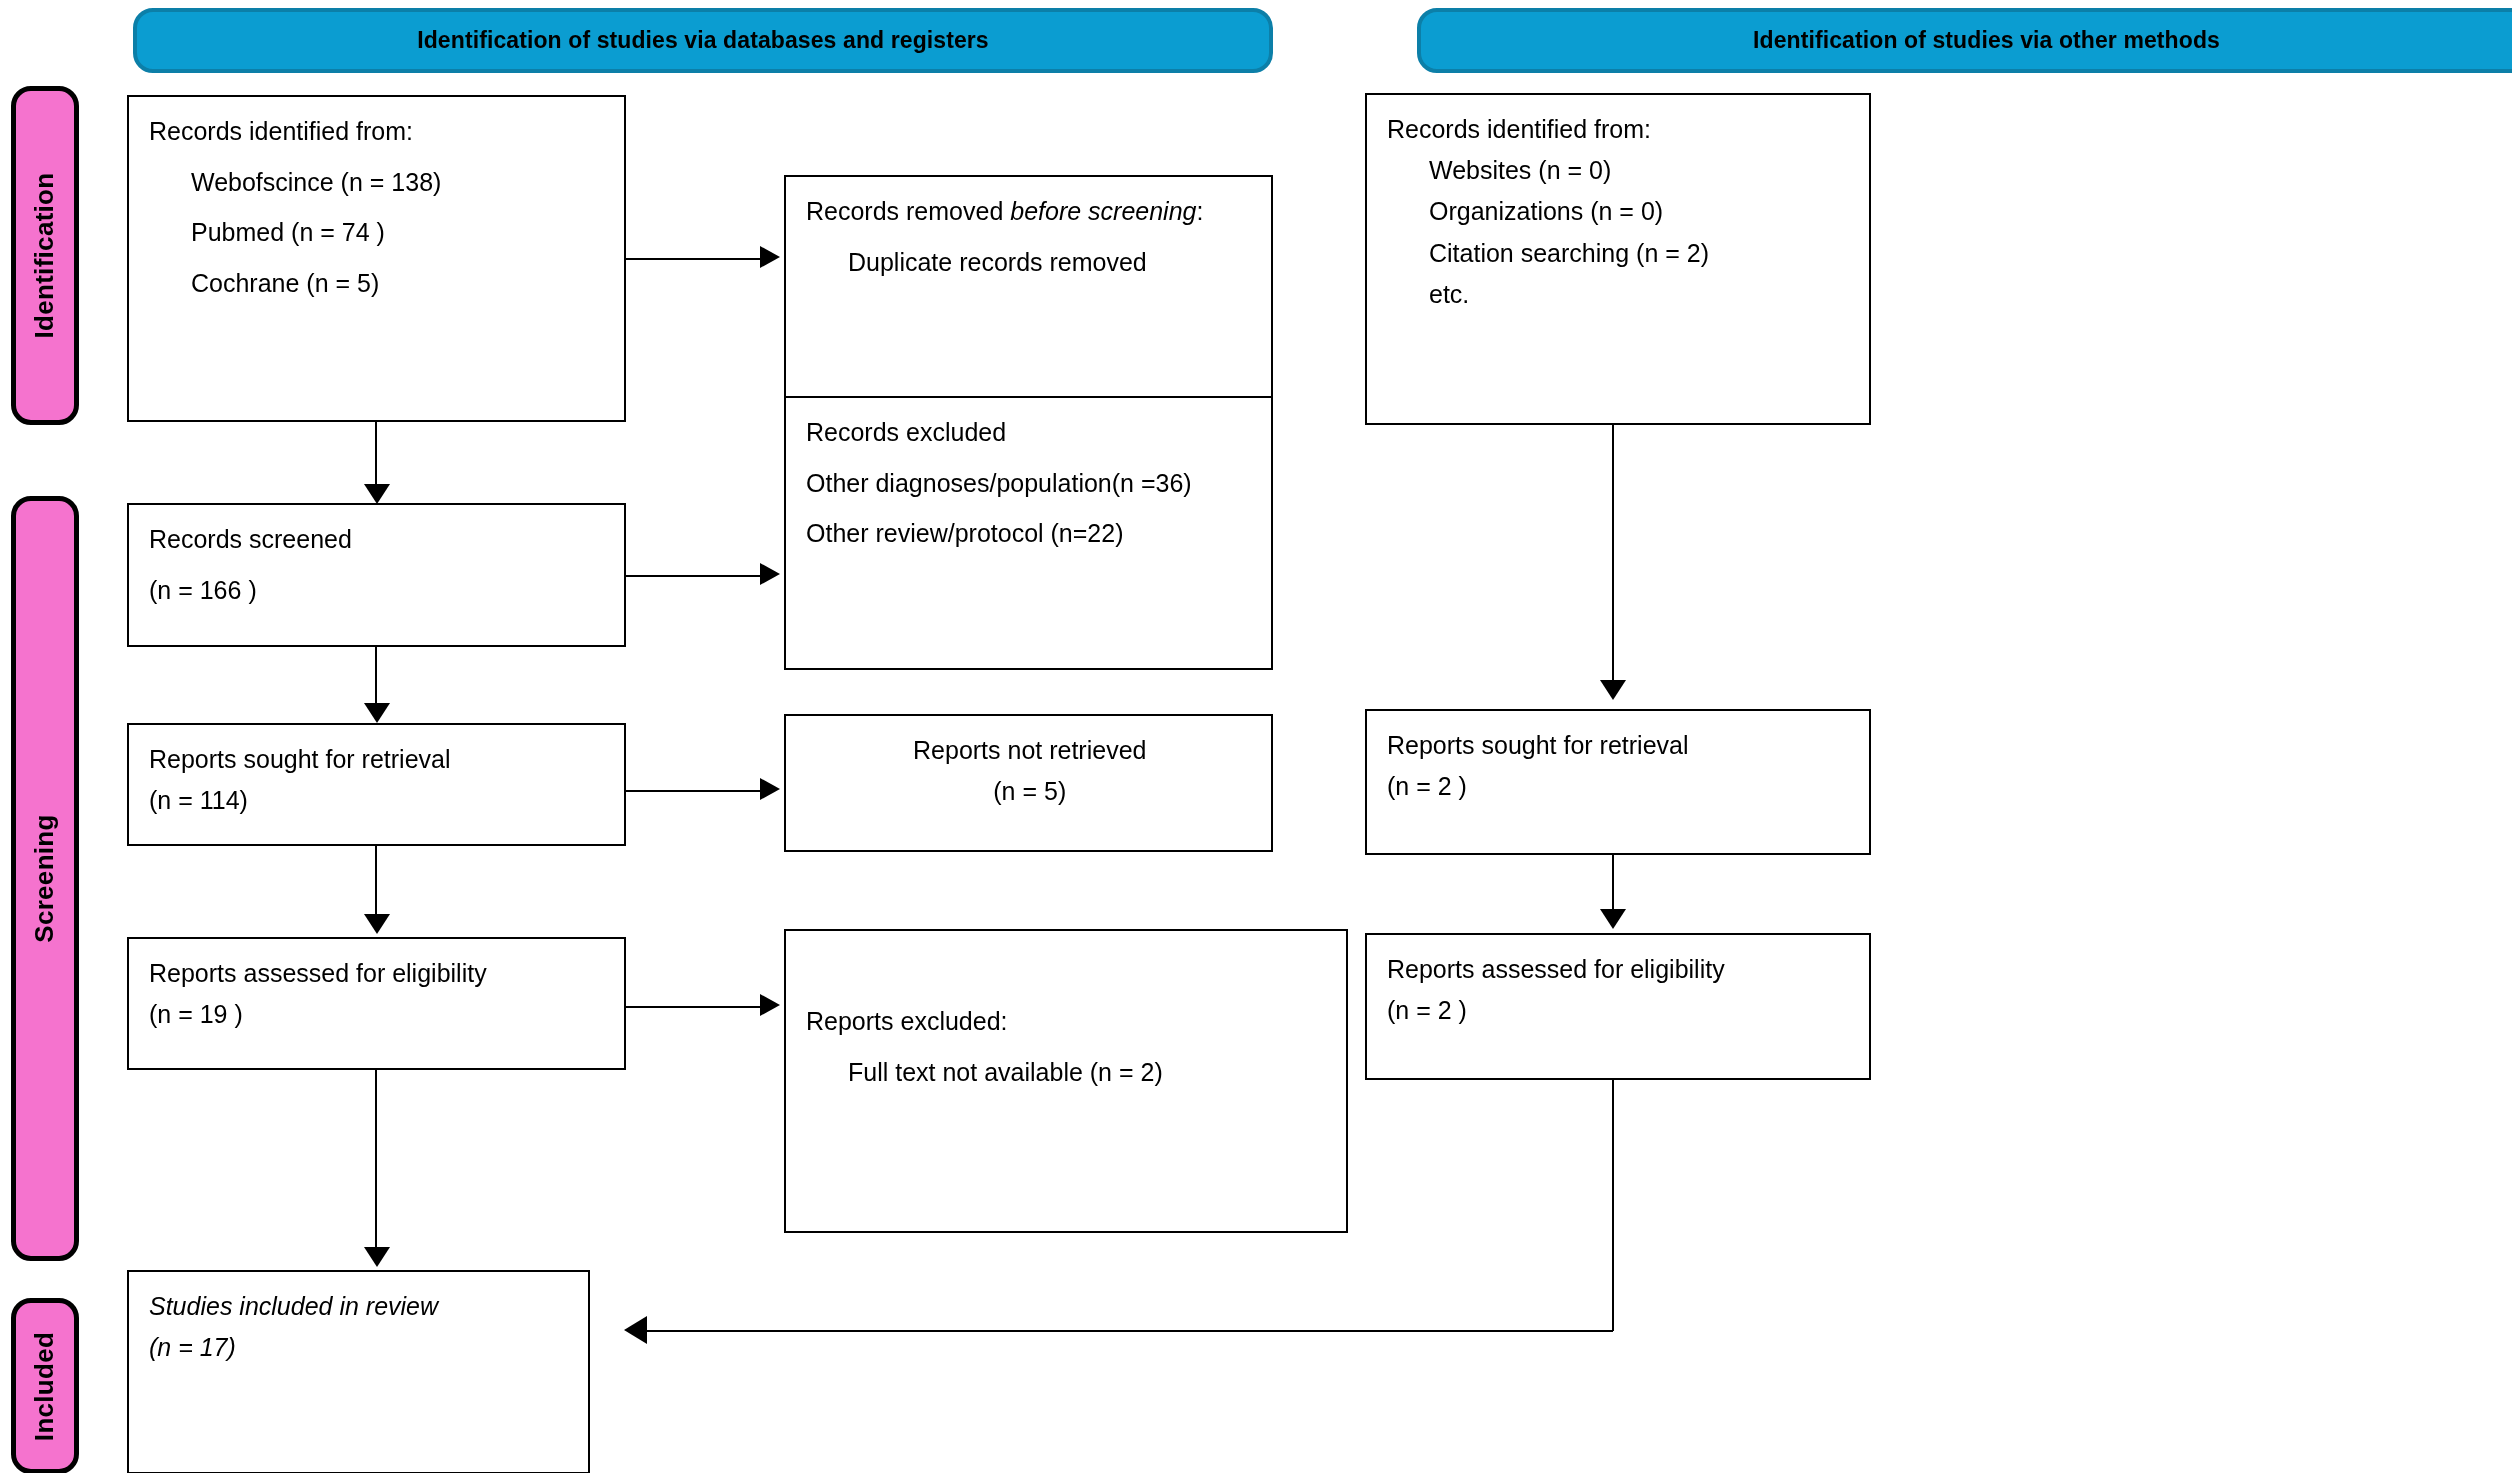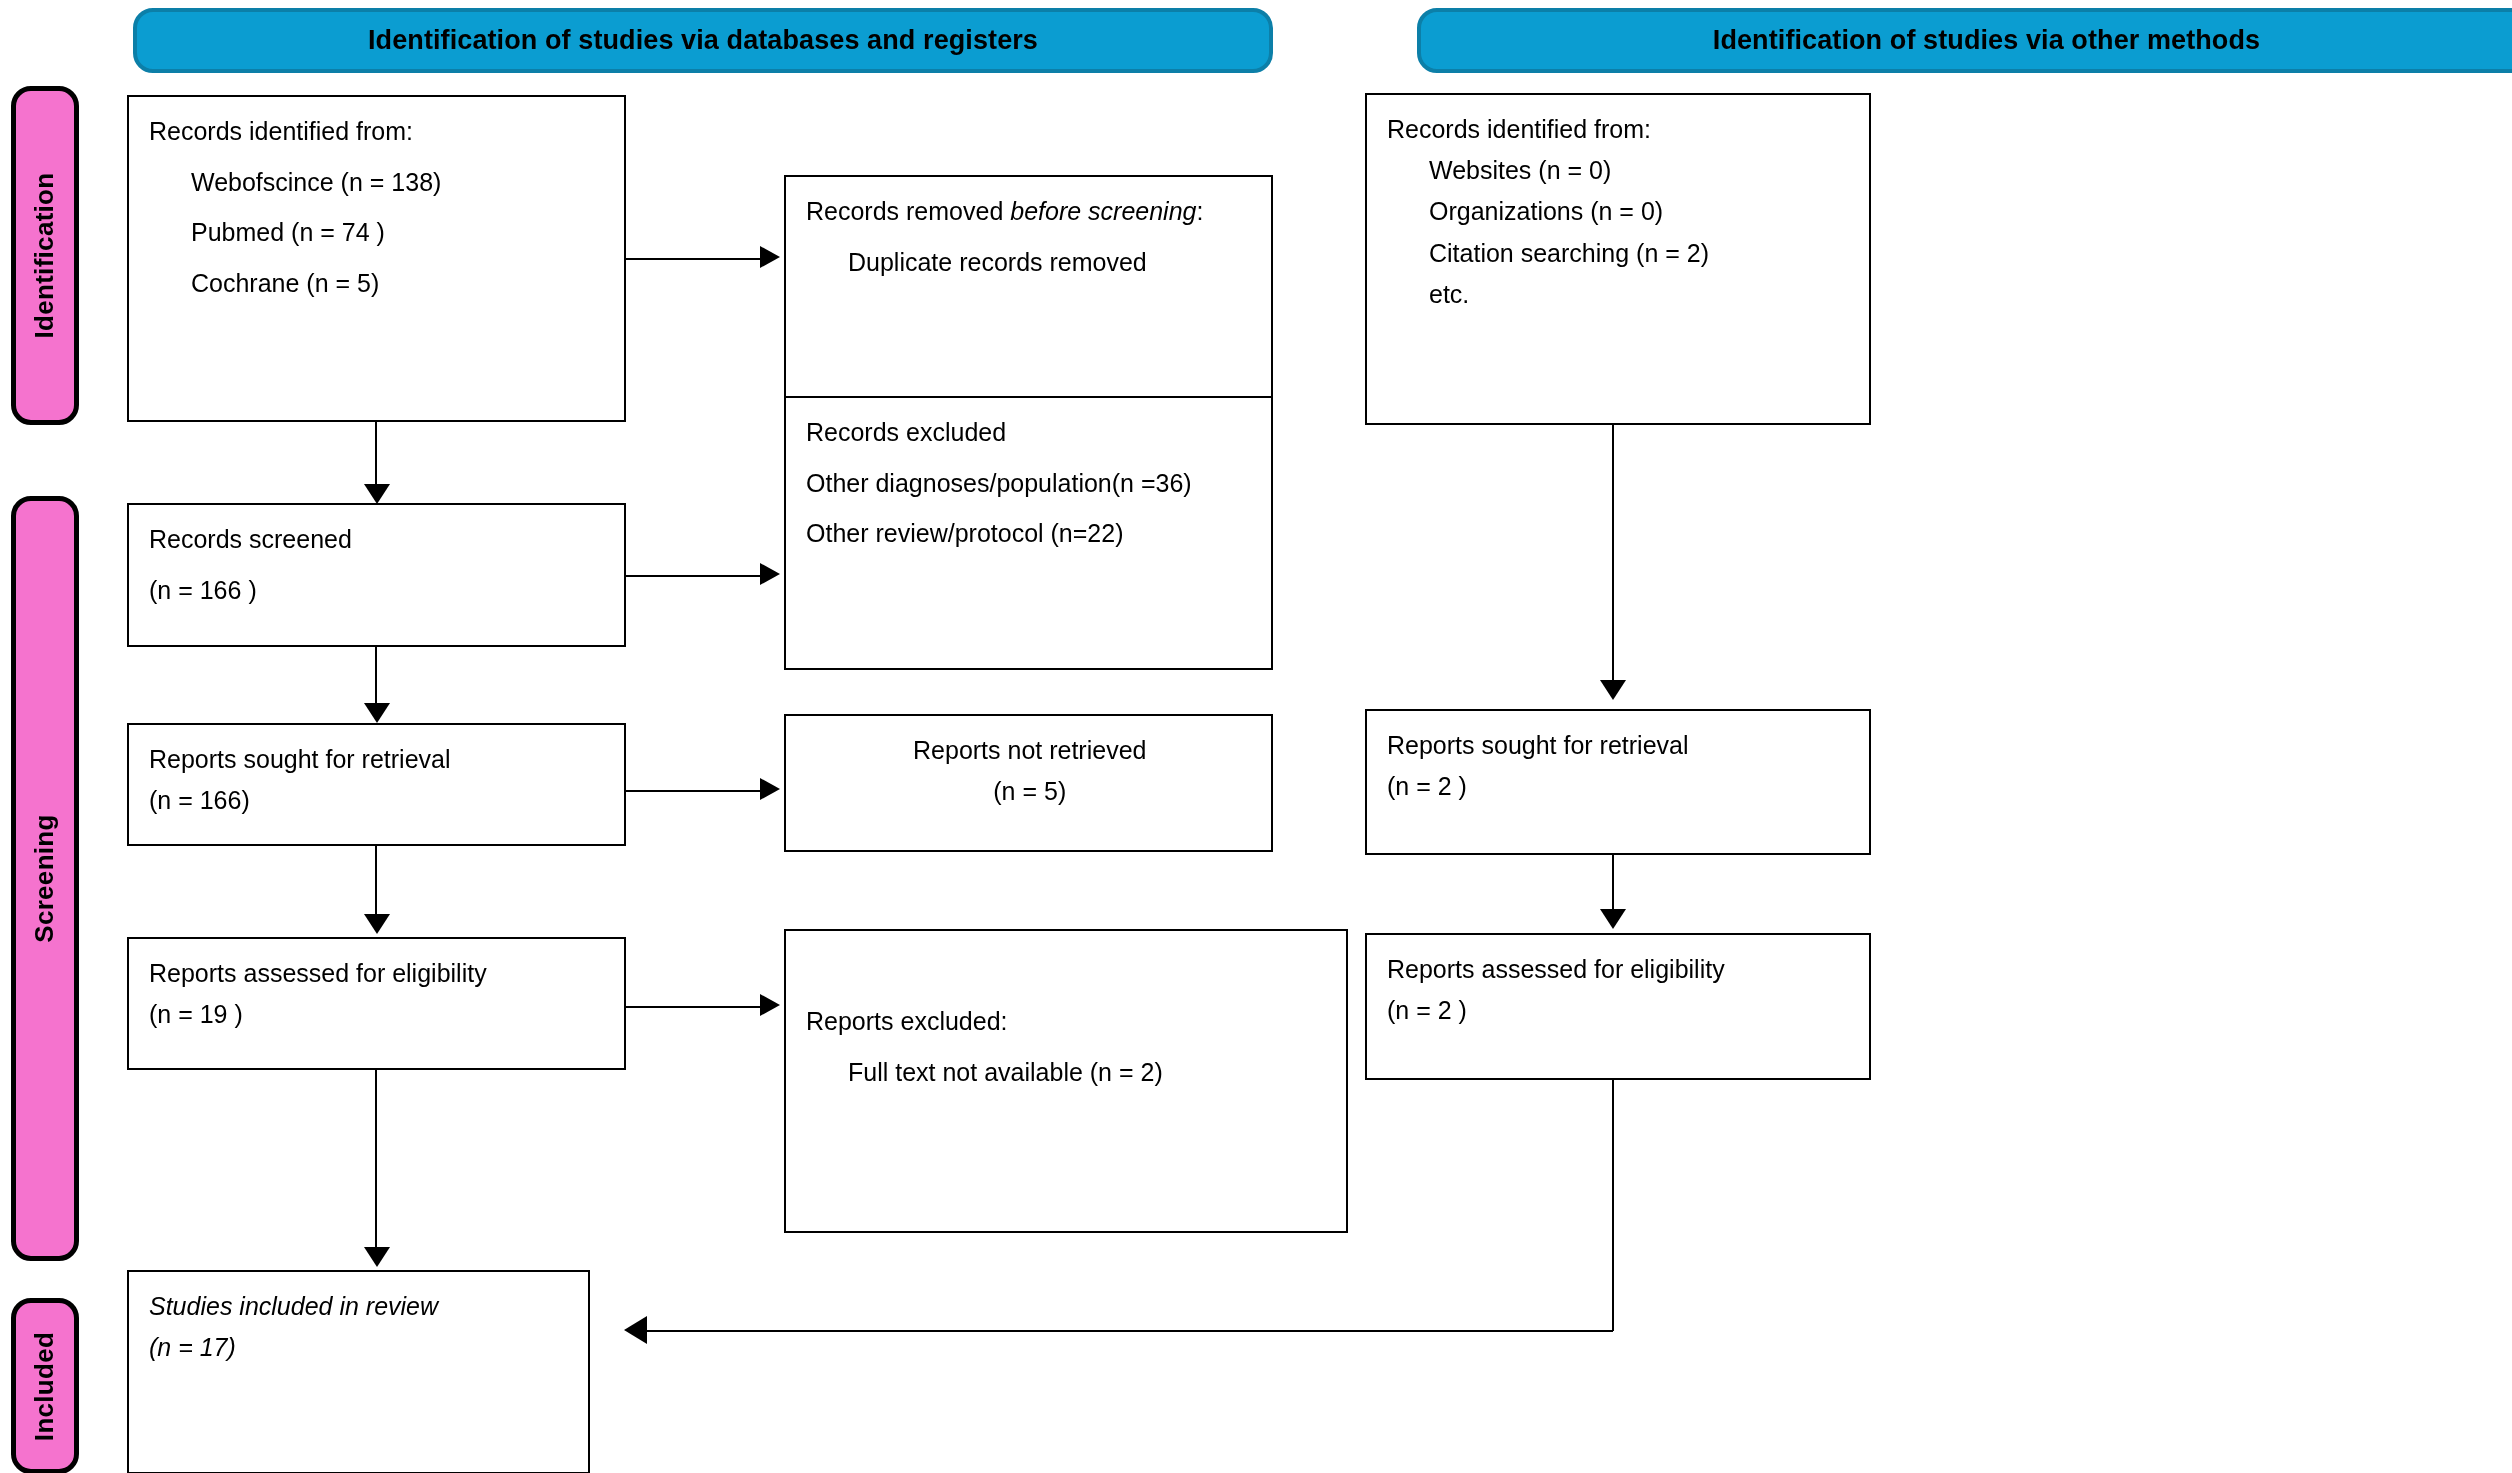--- a/index.html
+++ b/index.html
@@ -23,21 +23,21 @@
     border-radius:20px;
     box-sizing:border-box;
     display:flex;
     align-items:center;
     justify-content:center;
     color:#000;
     font-weight:bold;
     letter-spacing:0.1px;
   }
   .stage-bar .bar-label{
-    font-size:27px;
+    font-size:23px;
     line-height:1.1;
     text-align:right;
     white-space:nowrap;
   }
 
   
   .phase-bar{
     position:absolute;
     background:#f573ce;
     border:5.3px solid #000000;
@@ -142,21 +142,21 @@
     <p class="indent">Cochrane (n = 5)</p>
   </div>
 
   <div class="flow-box" style="left:127px; top:503px; width:499px; height:144px;">
     <p>Records screened</p>
     <p>(n = 166 )</p>
   </div>
 
   <div class="flow-box" style="left:127px; top:723px; width:499px; height:123px;">
     <p class="tight">Reports sought for retrieval</p>
-    <p>(n = 166)</p>
+    <p>(n = 114)</p>
   </div>
 
   <div class="flow-box" style="left:127px; top:937px; width:499px; height:133px;">
     <p class="tight">Reports assessed for eligibility</p>
     <p>(n = 19 )</p>
   </div>
 
   <div class="flow-box" style="left:127px; top:1270px; width:463px; height:204px;font-style:italic;">
     <p class="tight">Studies included in review</p>
     <p>(n = 17)</p>

